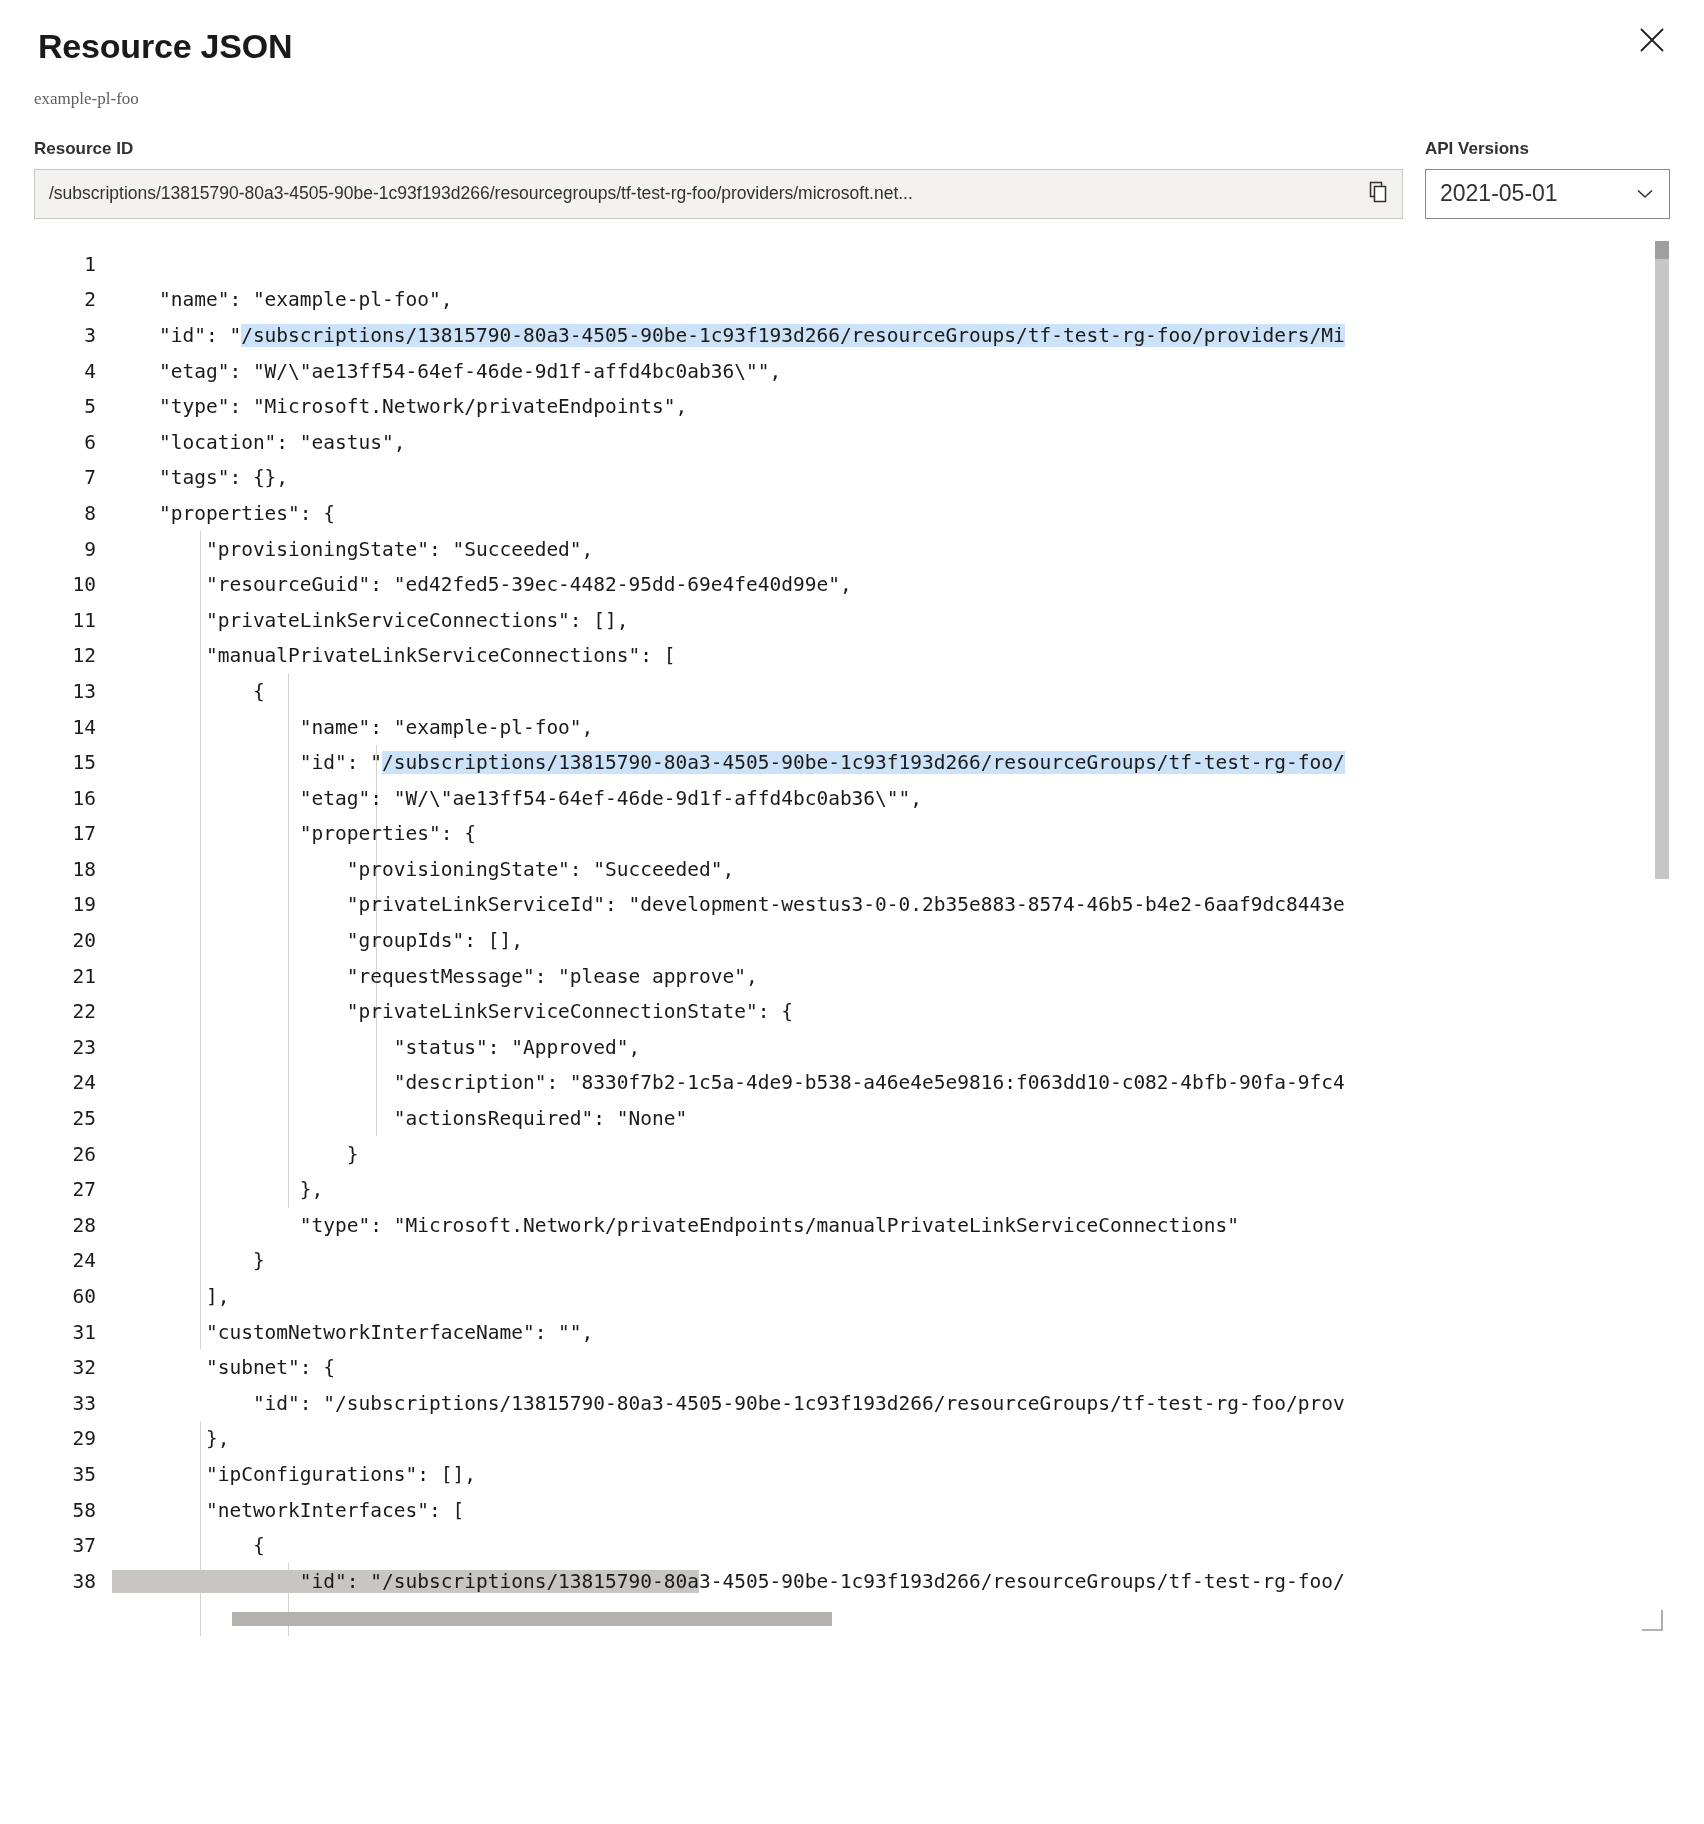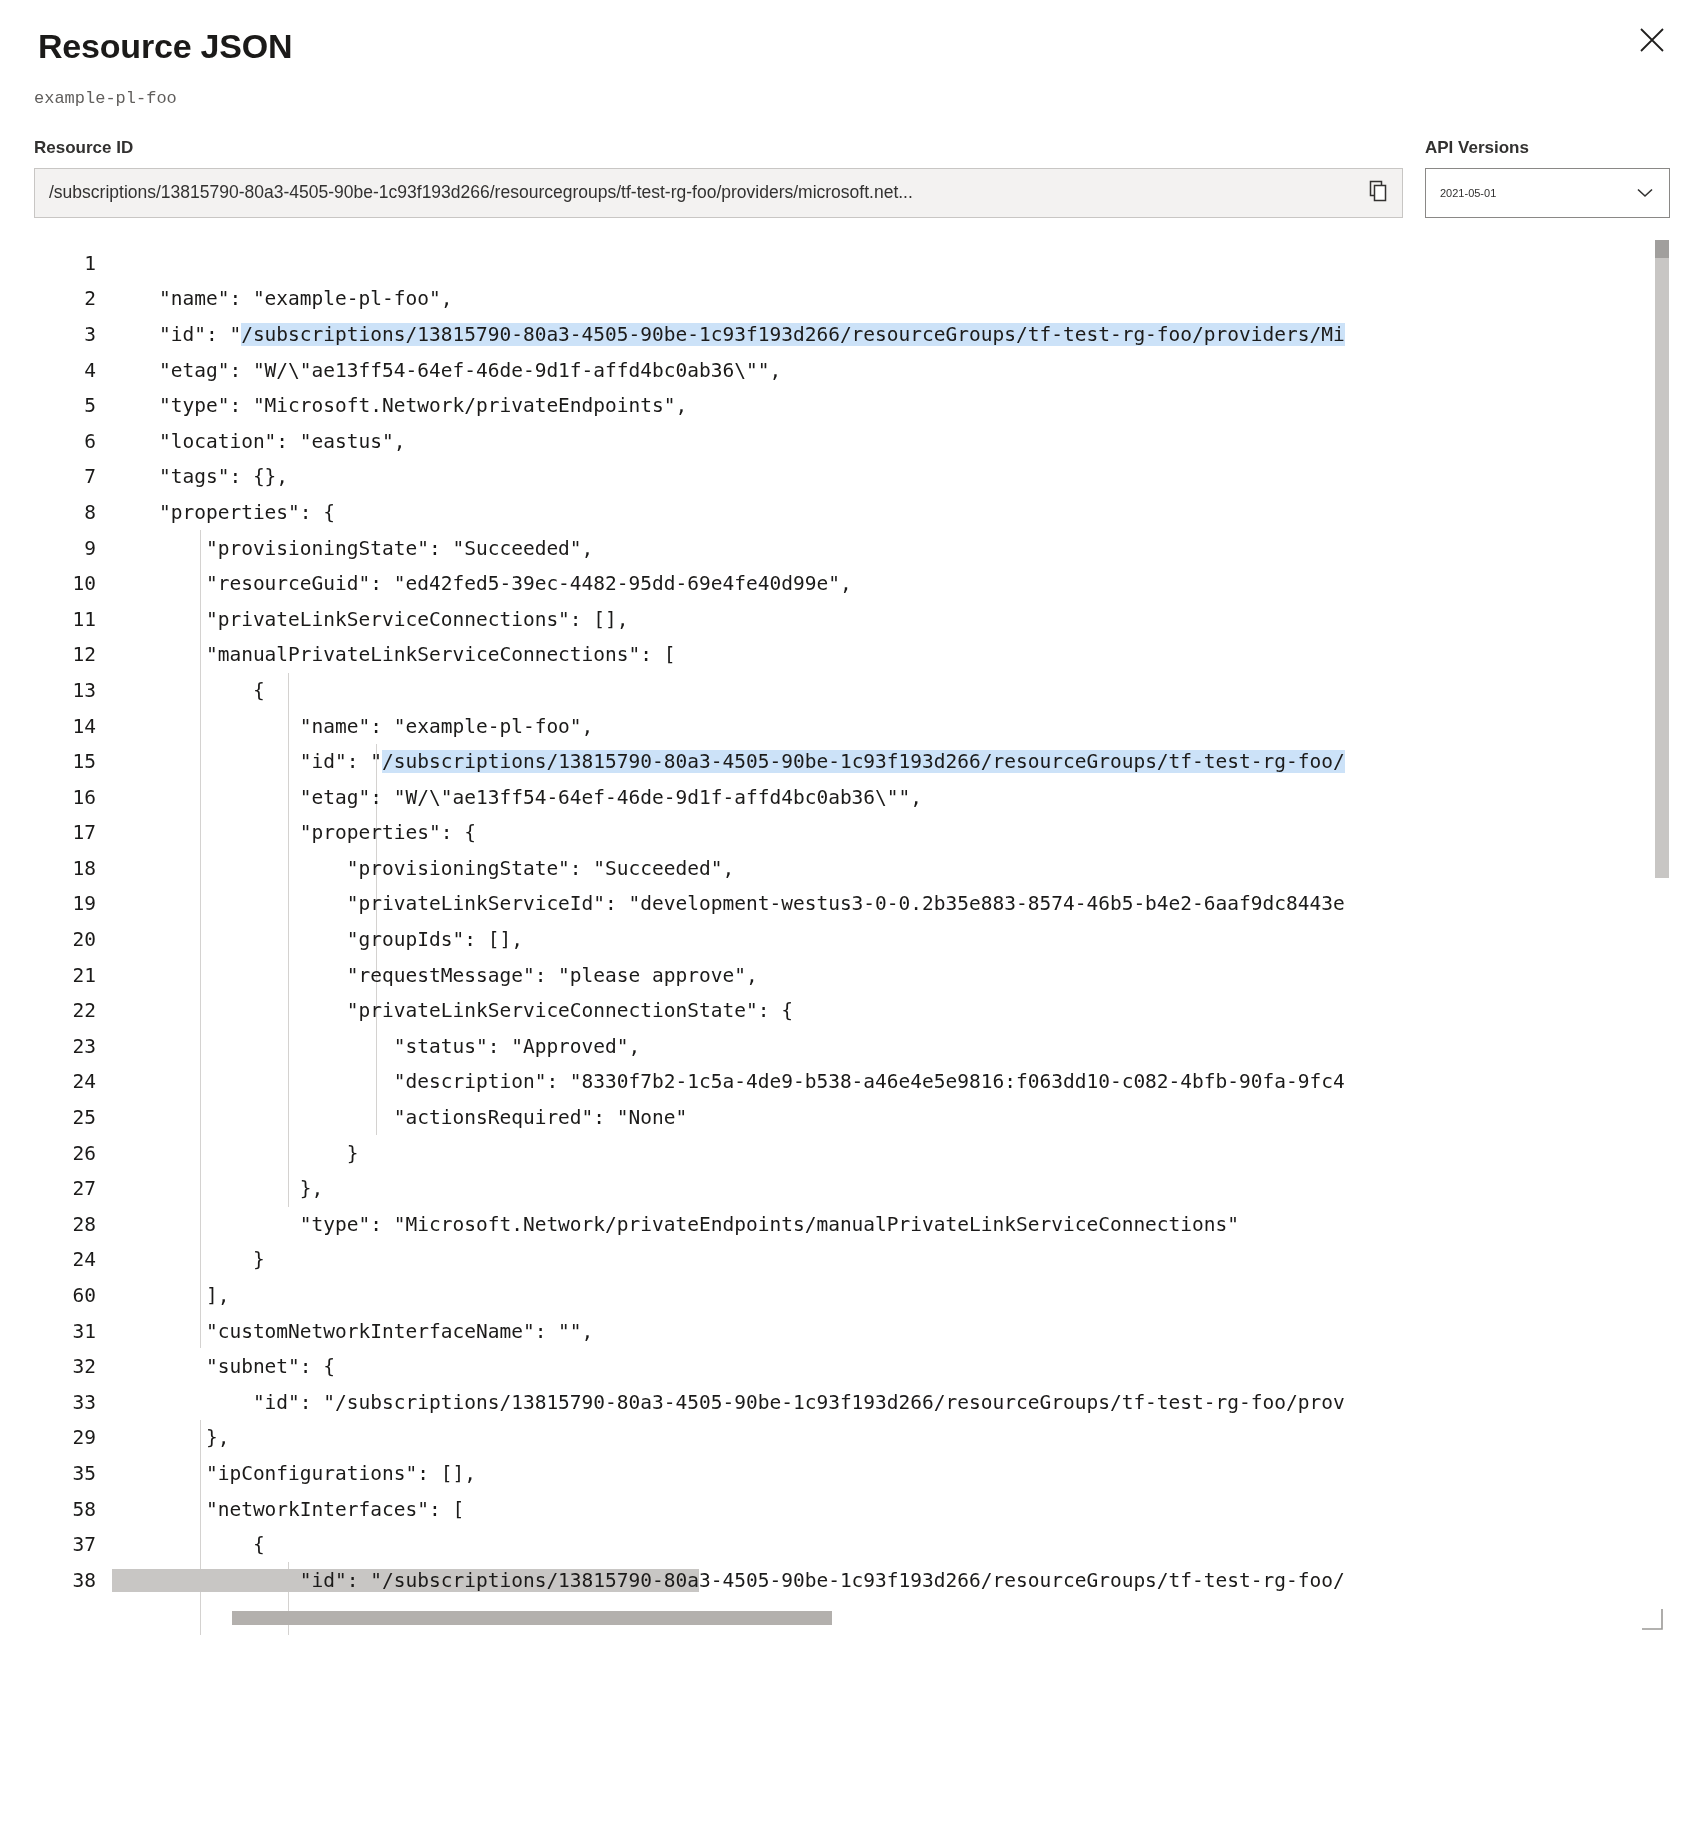--- a/index.html
+++ b/index.html
@@ -28,21 +28,21 @@
     font-weight: 700;
     letter-spacing: -0.2px;
     line-height: 1.2;
     margin: 4px;
     color: #1b1a19;
   }
   .subtitle {
     font-size: 17px;
     color: #605e5c;
     margin-top: 22px;
-    font-family: Liberation Mono, monospace;
+    font-family: Liberation Serif, serif;
   }
   .close-btn {
     position: absolute;
     top: 18px;
     right: 30px;
     width: 44px;
     height: 44px;
     border: none;
     background: transparent;
     cursor: pointer;
@@ -113,21 +113,21 @@
     position: relative;
     border: 1px solid #8a8886;
     background: #ffffff;
     height: 50px;
     display: flex;
     align-items: center;
     padding: 0 14px;
     cursor: pointer;
   }
   .select-value {
-    font-size: 11px;
+    font-size: 23px;
     color: #323130;
     flex: 1 1 auto;
   }
   .chev {
     flex: 0 0 auto;
     color: #323130;
     display: flex;
     align-items: center;
   }
 

